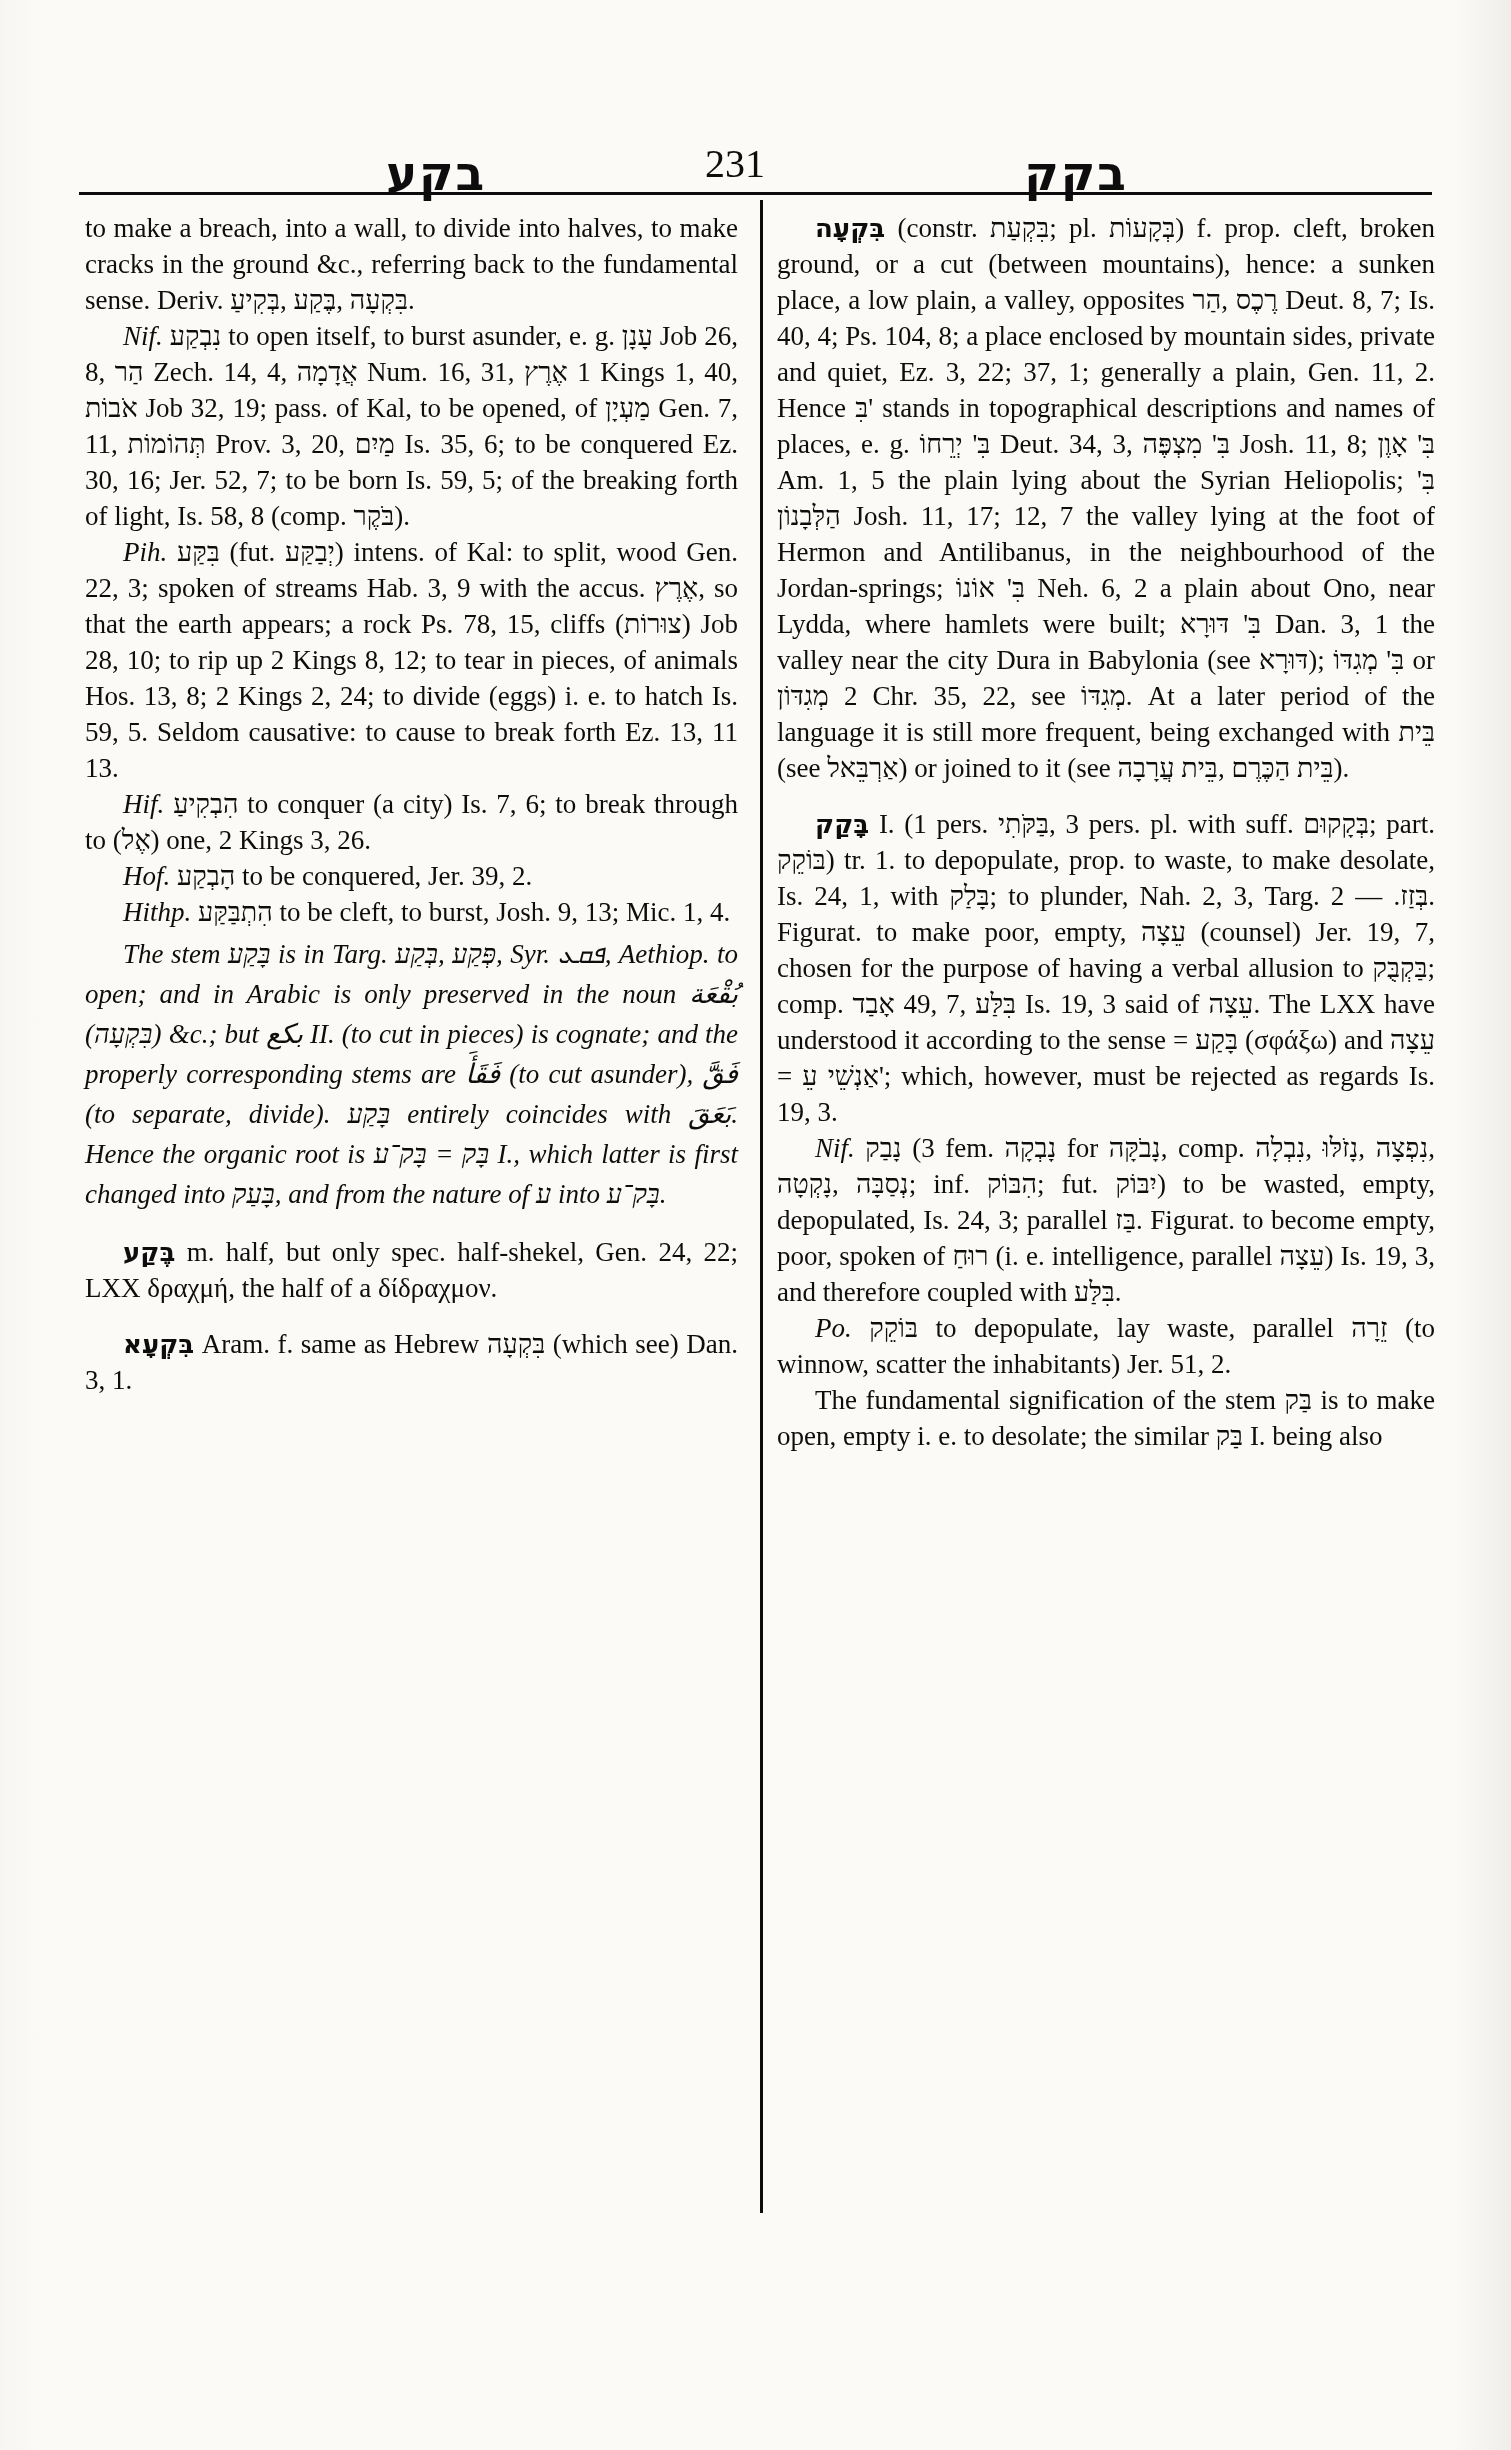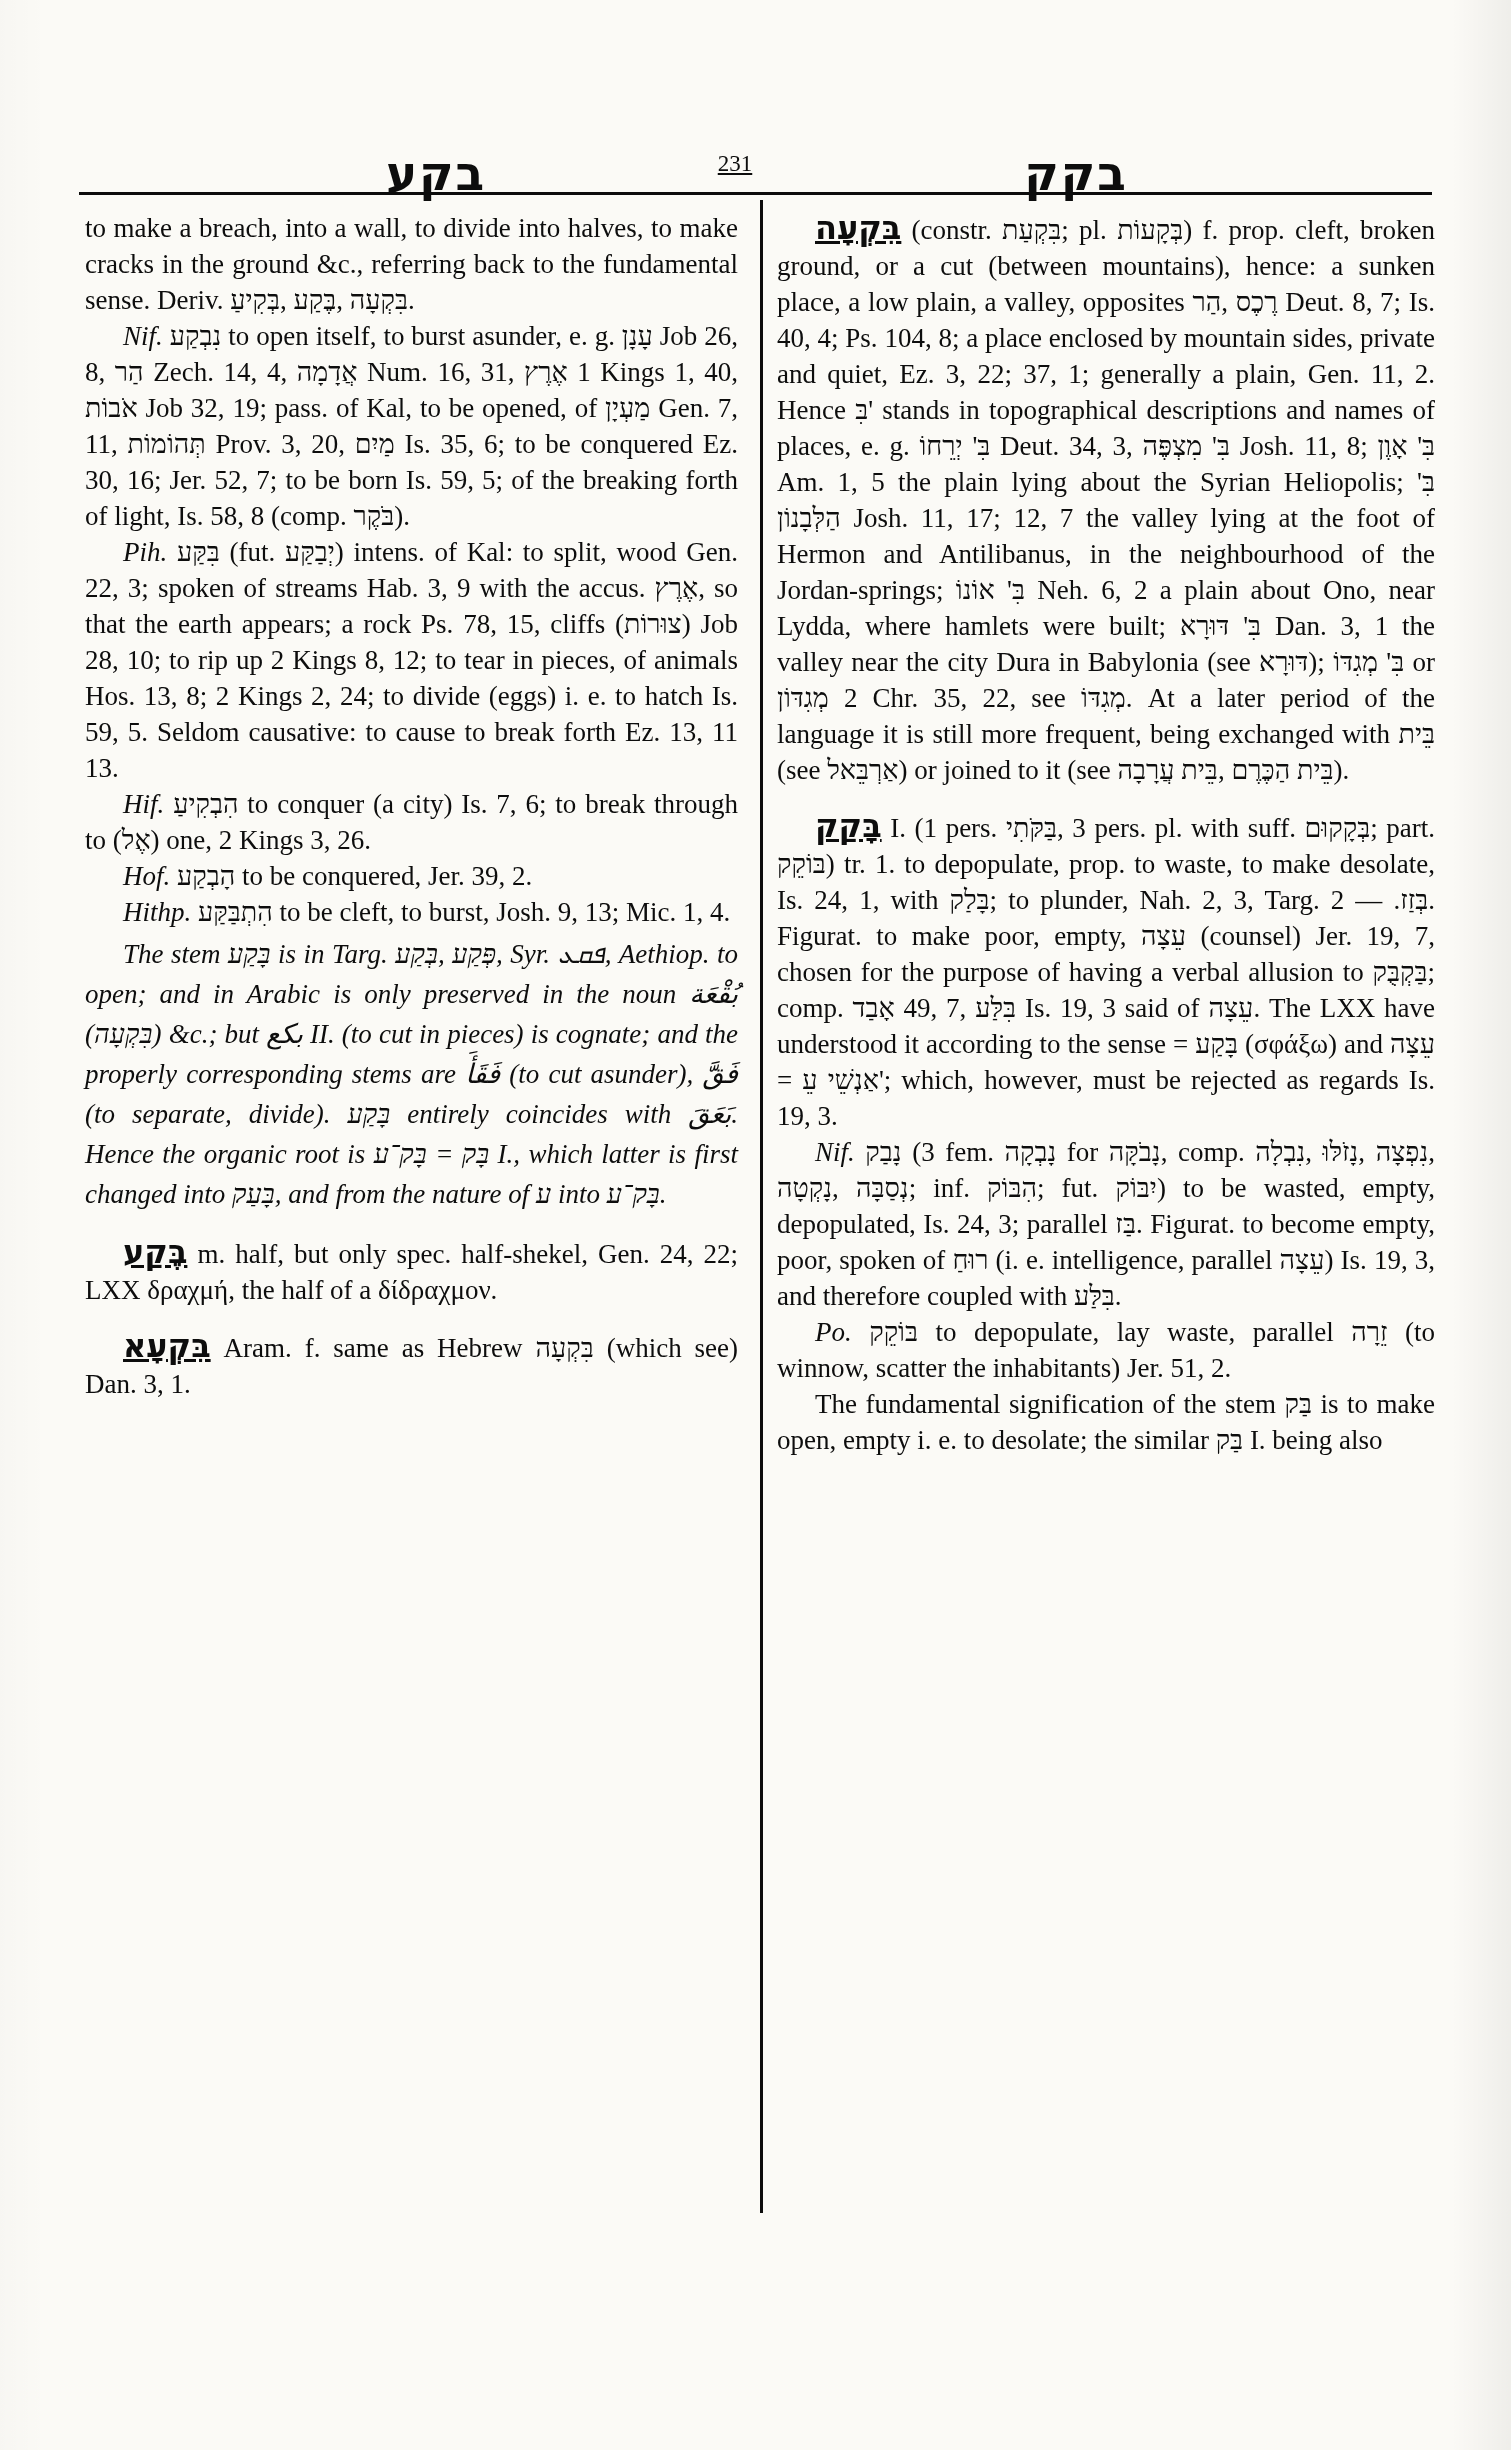--- a/index.html
+++ b/index.html
@@ -17,40 +17,39 @@
     position:absolute;top:147px;
     font-size:47px;font-weight:700;line-height:54px;
     font-family:"DejaVu Sans","DejaVu Serif",sans-serif;
     transform:translateX(-50%);
     letter-spacing:1.8px;
   }
   .hdr-heb.left{left:436px;}
   .hdr-heb.right{left:1076px;}
   .page-num{
     position:absolute;top:144px;left:735px;transform:translateX(-50%);
-    font-size:23px;line-height:40px;text-decoration:underline;
+    font-size:40px;line-height:40px;
   }
   .hrule{position:absolute;left:79px;top:192px;width:1353px;height:2.7px;background:#0c0c0c;}
   .vrule{position:absolute;left:760px;top:200px;width:2.7px;height:2013px;background:#0c0c0c;}
   .col{position:absolute;top:210px;}
   .col.left{left:85px;width:653px;}
   .col.right{left:777px;width:658px;}
   p.para{
     margin:0;
     font-size:27px;line-height:36px;
     text-align:justify;text-align-last:left;
     text-indent:38px;
   }
   p.noindent{text-indent:0;}
   p.gap-md{margin-top:20px;}
   p.loose{line-height:40px;margin-top:3.6px;margin-bottom:3.6px;font-style:italic;}
   .hw{
-    font-weight:700;font-size:32px;line-height:36px;
+    font-weight:700;font-size:26px;line-height:36px;
     font-family:"DejaVu Sans","DejaVu Serif",sans-serif;
-    text-decoration:underline;
   }
   .hw:empty,.lbl:empty{display:none;}
   .lbl{font-style:italic;}
 </style>
 </head>
 <body>
 
 <div class="page">
 
   <div class="hdr-heb left">בקע</div>

